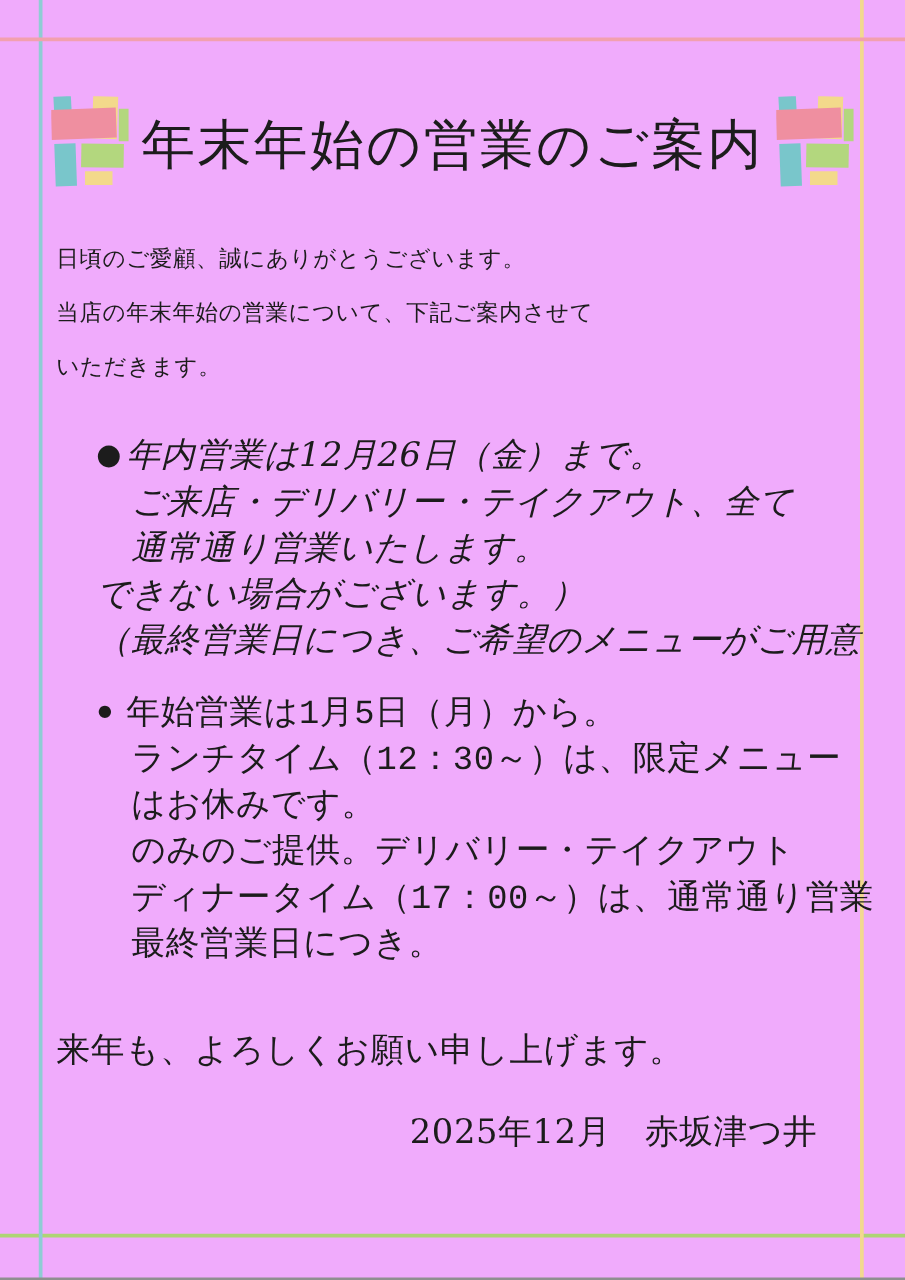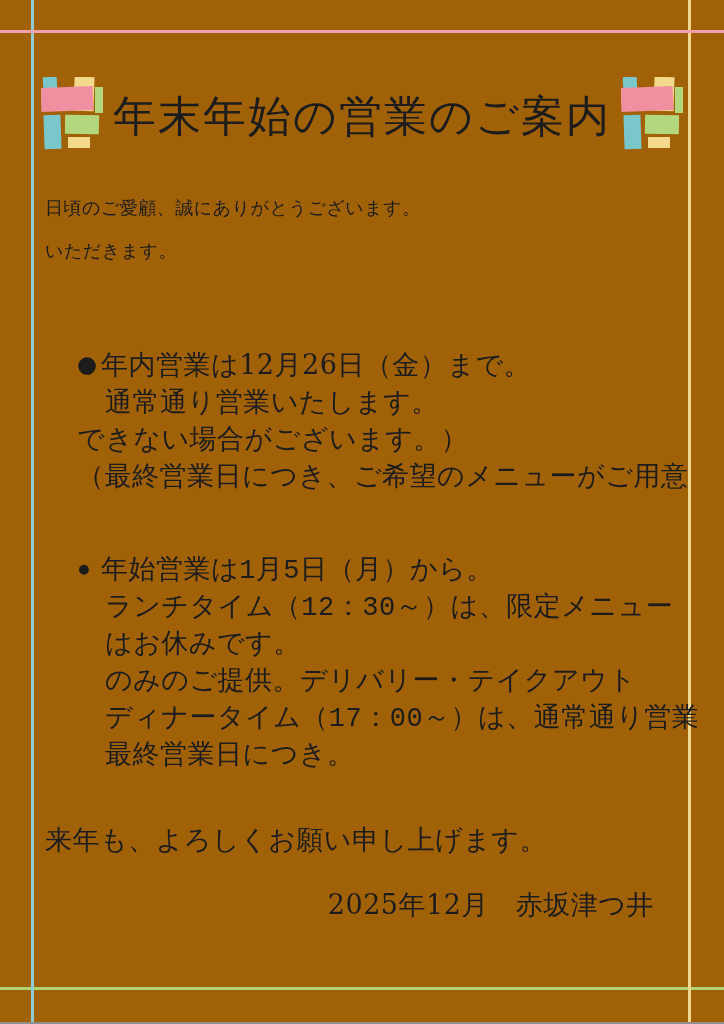--- a/index.html
+++ b/index.html
@@ -1,20 +1,20 @@
 <!DOCTYPE html>
 <html><head>
 <meta charset="utf-8">
 <style>
   html, body { margin: 0; padding: 0; }
   .page {
     position: relative;
     width: 724px;
     height: 1024px;
-    background: #a16207;
+    background: #f0abfc;
     overflow: hidden;
     font-family: "DejaVu Serif", "Liberation Serif", serif;
     color: #1c1c1c;
   }
   
   .frame-line { position: absolute; }
   .frame-green  { left: 0; right: 0; top: 987px; height: 3px; background: #aed475; z-index: 1; }
   .frame-blue   { top: 0; bottom: 0; left: 31px; width: 3px;  background: #8fccd4; z-index: 2; }
   .frame-yellow { top: 0; bottom: 0; left: 688px; width: 3px; background: #f2d88f; z-index: 3; }
   .frame-pink   { left: 0; right: 0; top: 30px; height: 3px;  background: #f2a0ae; z-index: 4; }
@@ -40,21 +40,21 @@
   .deco-cluster { width: 62px; height: 78px; flex: 0 0 auto; }
 
   
   .txt { white-space: nowrap; }
   .intro {
     position: absolute; left: 45px; top: 186px;
     font-size: 18px; letter-spacing: 0.5px; line-height: 43px;
     z-index: 6;
   }
   .section { position: absolute; left: 77px; font-size: 27px; letter-spacing: 0.5px; line-height: 37px; z-index: 6; }
-  .section-1 { top: 346px; }
+  .section-1 { top: 346px; font-style: italic; }
   .section-2 { top: 552px; font-family: Liberation Mono, monospace; }
   .bullet { display: inline-block; width: 24px; font-size: 23px; vertical-align: 2px; }
   .indent { padding-left: 28px; }
   .closing {
     position: absolute; left: 45px; top: 822px;
     font-size: 27px; letter-spacing: 0.5px;
     z-index: 6;
   }
   .footer {
     position: absolute; top: 887px; right: 70px;
@@ -92,25 +92,27 @@
       <rect x="0" y="10" width="52" height="24" fill="#ef8fa0" transform="rotate(-2 26 22)"></rect>
       <rect x="54" y="10" width="8" height="26" fill="#b3d77e"></rect>
       <rect x="3" y="38" width="17" height="34" fill="#79c6cb" transform="rotate(-2 11 55)"></rect>
       <rect x="24" y="38" width="34" height="19" fill="#b3d77e" transform="rotate(1 41 47)"></rect>
       <rect x="27" y="60" width="22" height="11" fill="#f3d98b"></rect>
     </svg>
   </div>
 
   <div class="intro">
     <div class="txt">日頃のご愛顧、誠にありがとうございます。</div>
+    <div class="txt">当店の年末年始の営業について、下記ご案内させて</div>
     <div class="txt">いただきます。</div>
   </div>
 
   <div class="section section-1">
     <div class="txt"><span class="bullet">●</span><span>年内営業は12月26日（金）まで。</span></div>
+    <div class="txt indent">ご来店・デリバリー・テイクアウト、全て</div>
     <div class="txt indent">通常通り営業いたします。</div>
     <div class="txt">できない場合がございます。）</div>
     <div class="txt">（最終営業日につき、ご希望のメニューがご用意</div>
   </div>
 
   <div class="section section-2">
     <div class="txt"><span class="bullet">●</span><span>年始営業は1月5日（月）から。</span></div>
     <div class="txt indent">ランチタイム（12：30～）は、限定メニュー</div>
     <div class="txt indent">はお休みです。</div>
     <div class="txt indent">のみのご提供。デリバリー・テイクアウト</div>

